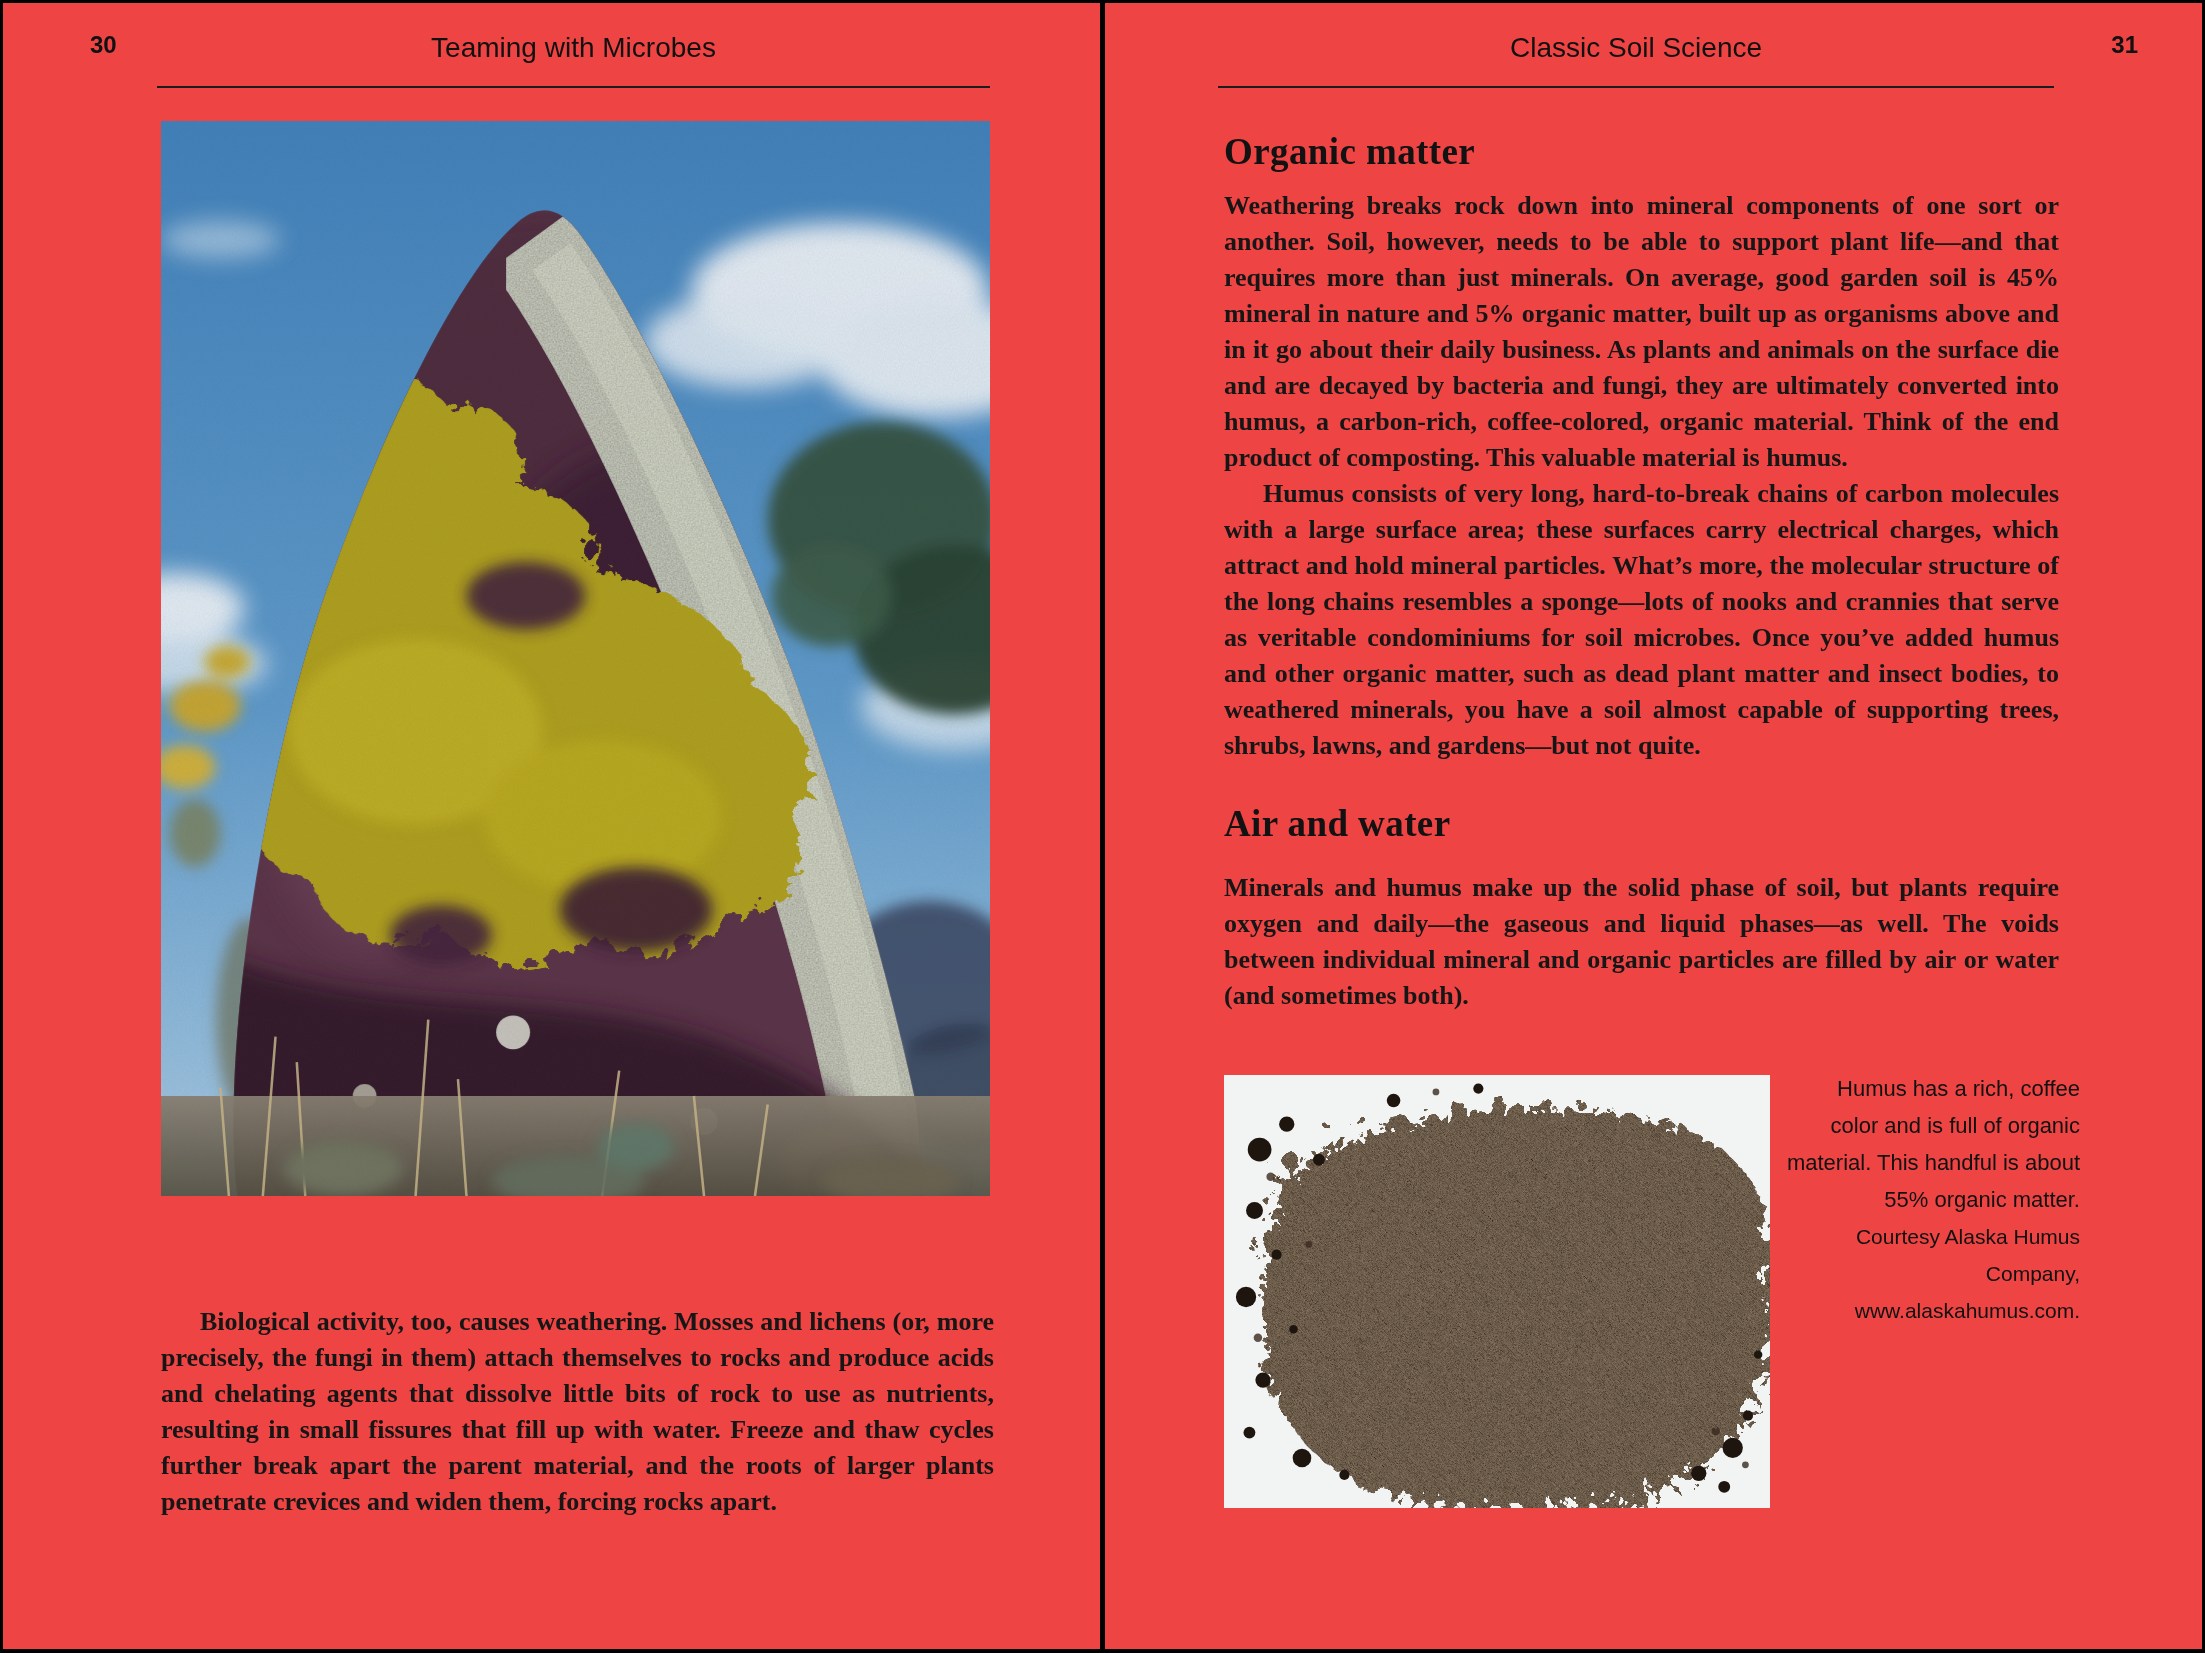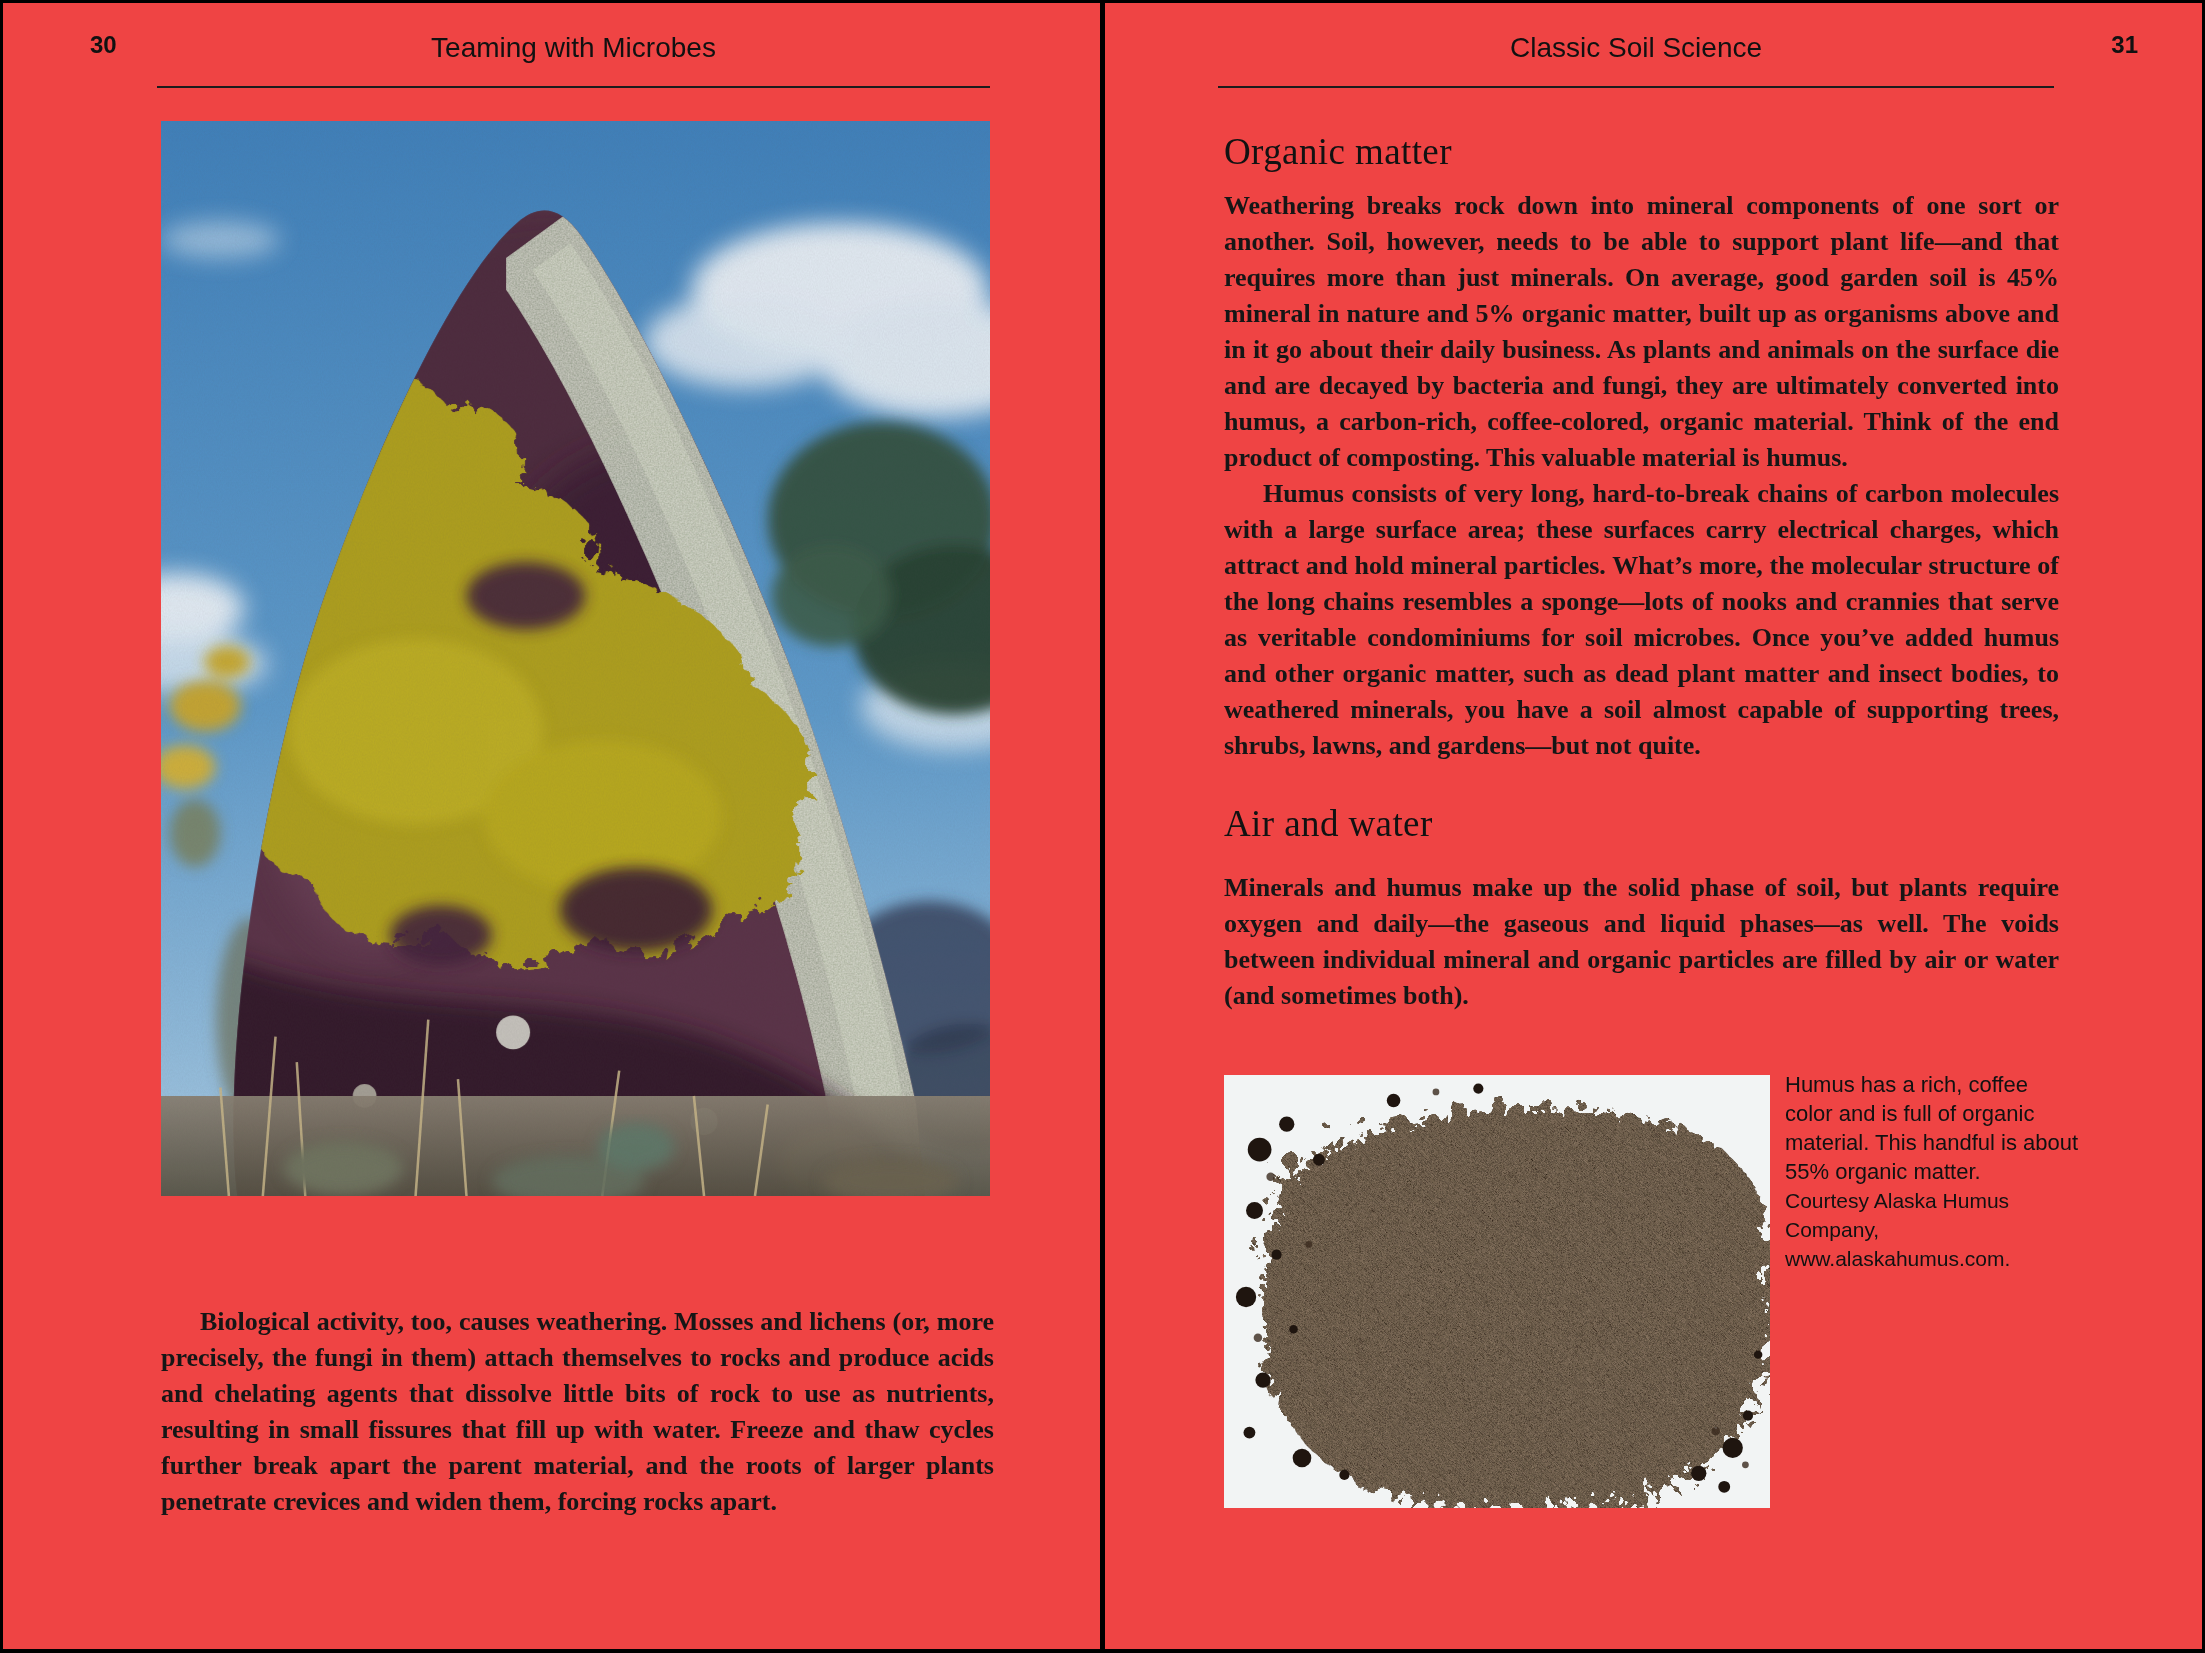--- a/index.html
+++ b/index.html
@@ -10,24 +10,24 @@
   #page-left{left:0;width:1103px;}
   #page-right{left:1103px;width:1103px;}
   .folio{position:absolute;font-family:"Liberation Sans",sans-serif;font-size:24px;font-weight:600;color:#111;}
   .running-head{position:absolute;font-family:Liberation Sans, sans-serif;font-size:28px;color:#111;text-align:center;}
   .rule{position:absolute;height:1.7px;background:#1c1c1c;}
   figure{margin:0;padding:0;position:absolute;}
   figure svg{display:block;width:100%;height:100%;}
   .body-text{position:absolute;font-size:26px;line-height:36px;text-align:justify;color:#161616;font-weight:bold;}
   .body-text p{margin:0;}
   .body-text p.indent{text-indent:39px;}
-  .section-heading{position:absolute;font-size:37px;font-weight:400;line-height:1.1;color:#121212;letter-spacing:0.4px;}
+  .section-heading{position:absolute;font-size:37px;font-weight:700;line-height:1.1;color:#121212;letter-spacing:0.4px;}
   .caption{position:absolute;font-family:"Liberation Sans",sans-serif;font-size:23px;line-height:31px;color:#111;}
   .caption .credit{font-size:21px;}
-  .side-caption{position:absolute;font-family:"Liberation Sans",sans-serif;font-size:22px;line-height:29px;color:#111;}
+  .side-caption{position:absolute;font-family:"Liberation Sans",sans-serif;font-size:22px;line-height:37px;color:#111;text-align:right;}
   .side-caption .credit{font-size:21px;}
 </style>
 </head>
 <body>
 
 <div id="spread">
 
   <div class="frame" style="left:0;top:0;width:2205px;height:3.4px;"></div>
   <div class="frame" style="left:0;top:0;width:3.4px;height:1654px;"></div>
   <div class="frame" style="left:0;top:1649px;width:2205px;height:5.1px;"></div>

